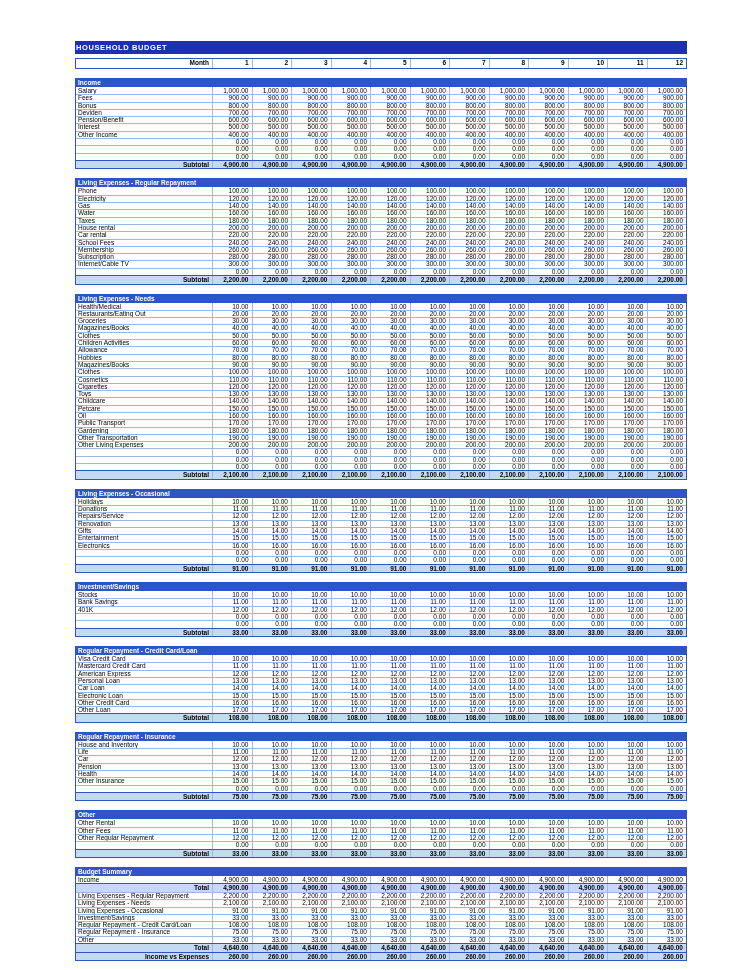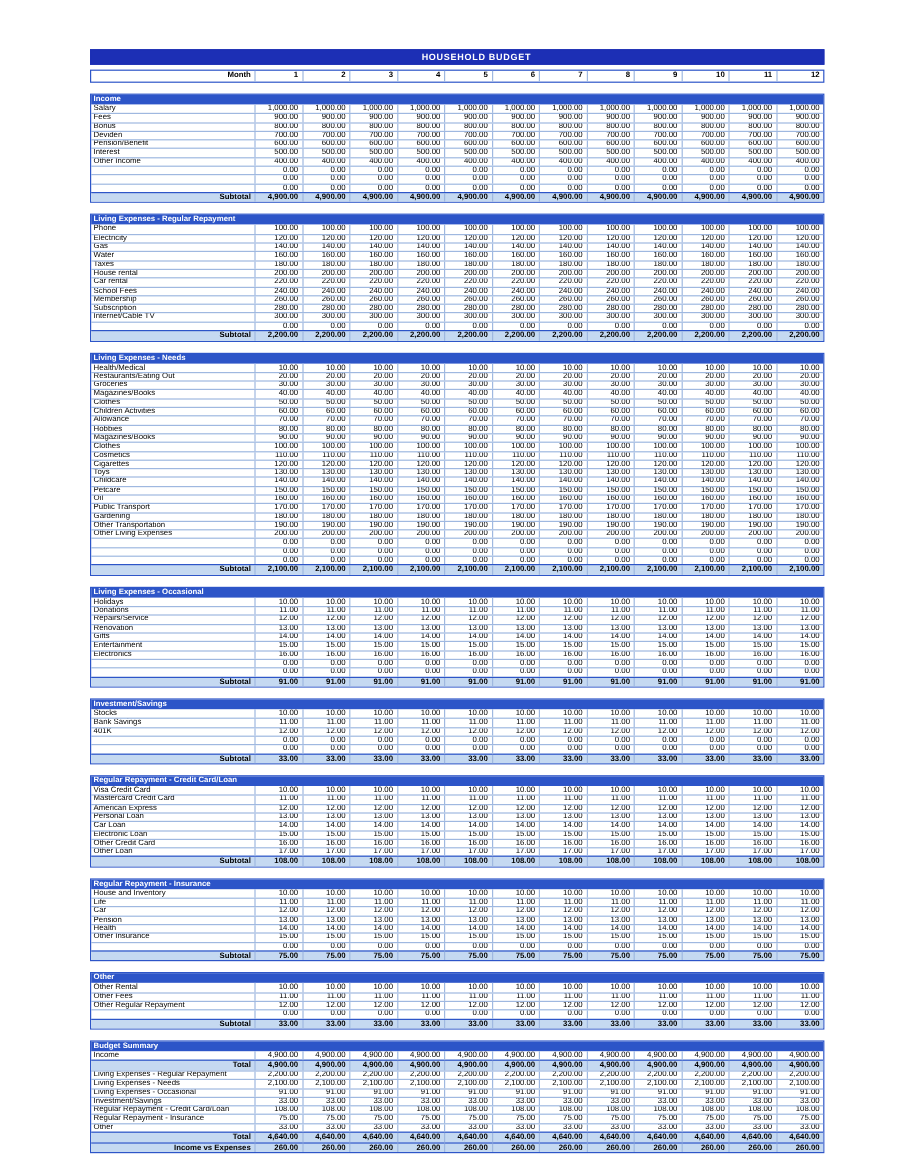--- a/index.html
+++ b/index.html
@@ -4,22 +4,22 @@
 <style>
   html,body { margin:0; padding:0; }
   body {
     width:750px; height:970px; overflow:hidden; background:#ffffff;
     font-family:"Liberation Sans", sans-serif; color:#000;
     position:relative;
   }
   .sheet { position:absolute; left:75px; top:41px; width:612px; }
   .titlebar {
     height:11px; line-height:11px; font-size:7.5px; font-weight:bold;
-    letter-spacing:0.6px; text-align:center; color:#fff;
-    background:var(--title-bar,#1c2fb5); border:1px solid var(--title-bar,#1c2fb5);padding-left:32px;
+    letter-spacing:0.6px; text-align:left; color:#fff;
+    background:var(--title-bar,#1c2fb5); border:1px solid var(--title-bar,#1c2fb5);
   }
   .grid { display:grid; grid-template-columns:136px repeat(12,1fr); }
   .monthrow {
     margin-top:4px; height:9px; line-height:8px; font-weight:bold;
     border:1px solid var(--section-header,#2d55c8); background:#fff;
   }
   .section {
     border:1.5px solid var(--section-header,#2d55c8);
     margin-top:9px; background:#fff;
   }

